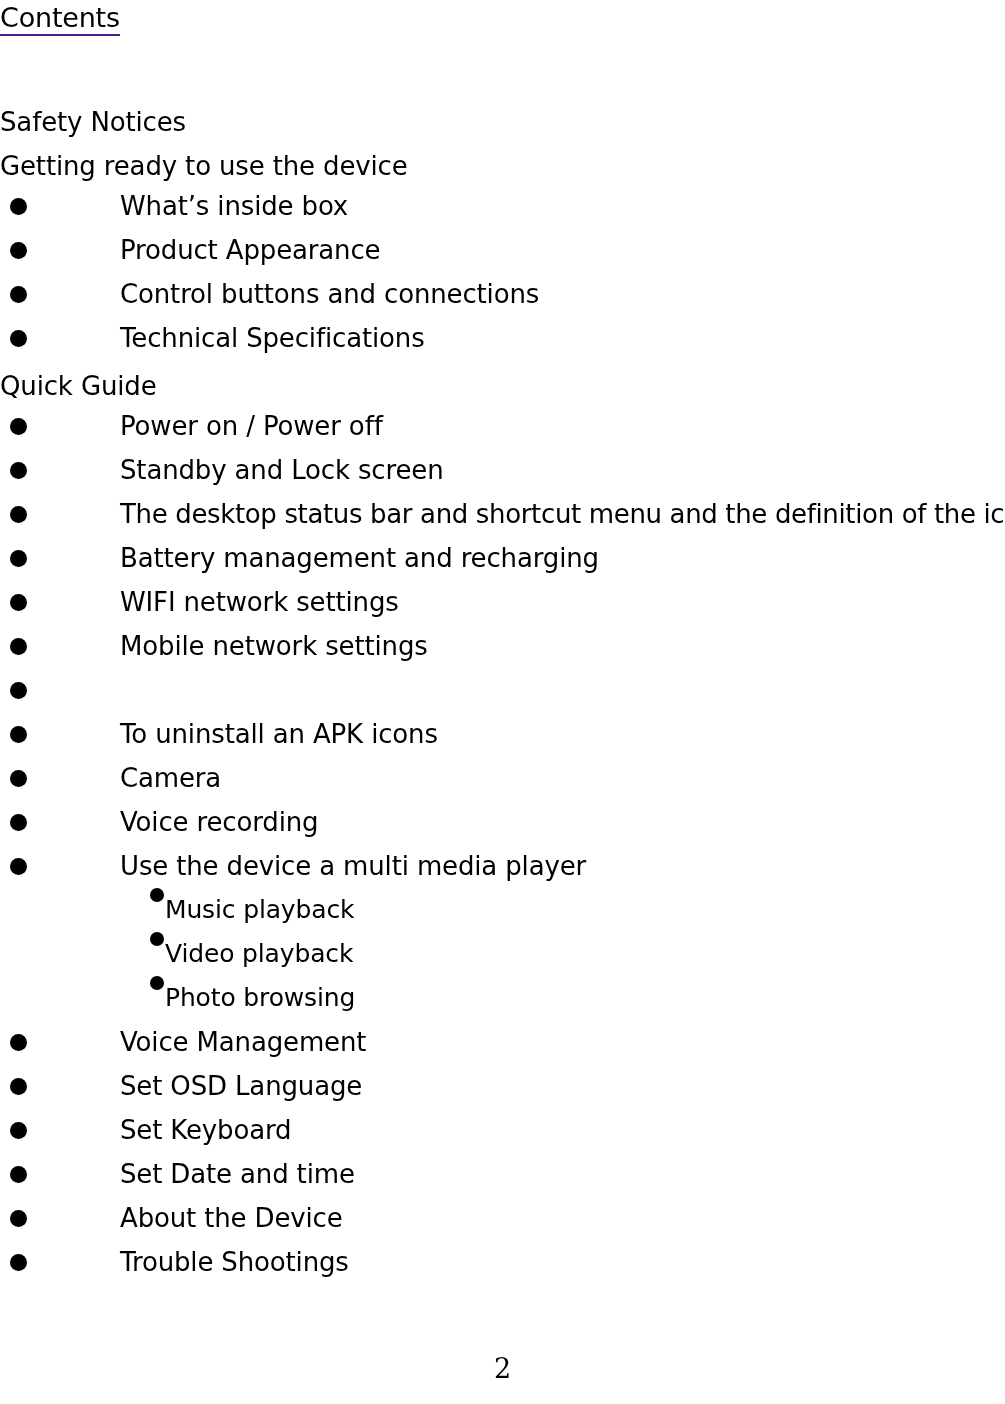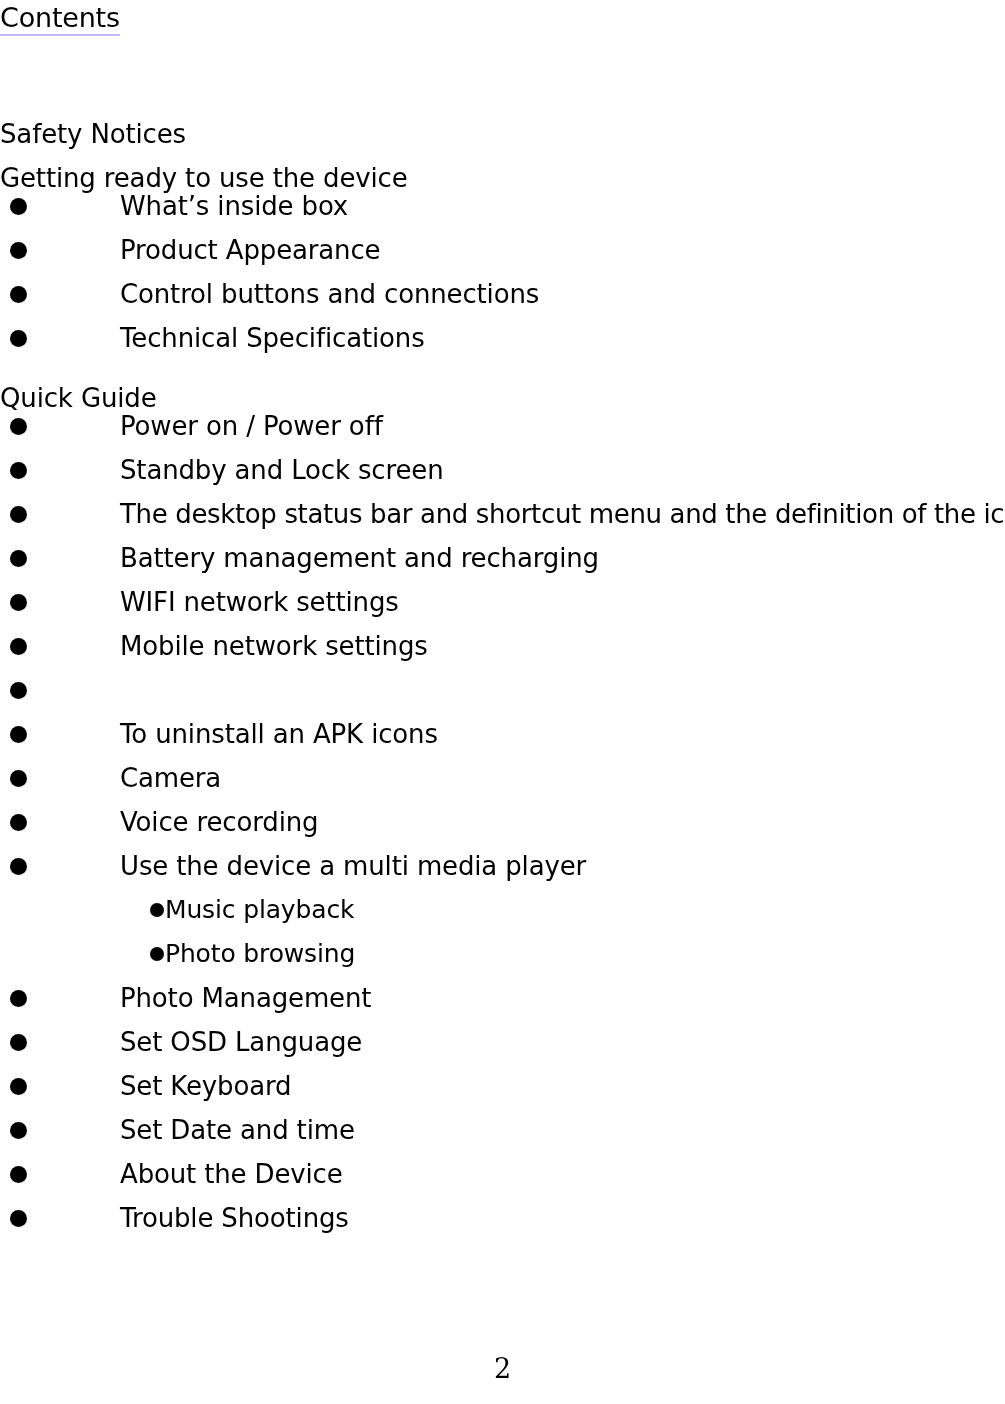--- a/index.html
+++ b/index.html
@@ -27,21 +27,21 @@
   .doc-heading {
     position: absolute;
     left: 0px;
     top: -4px;
     font-size: 27px;
     line-height: 44px;
     letter-spacing: -0.2px;
     white-space: nowrap;
   }
   .doc-heading .underlined {
-    border-bottom: 2px solid #c4b5fd;
+    border-bottom: 2px solid #4c1d95;
     padding-bottom: 1px;
   }
 
   
   .toc {
     position: absolute;
     left: 0px;
     top: 96px;
     width: 1005px;
   }
@@ -52,21 +52,21 @@
     line-height: 44px;
     white-space: nowrap;
     font-size: 26px;
     letter-spacing: -0.15px;
   }
 
   
   .line.section .txt {
     position: absolute;
     left: 0px;
-    top: 16px;
+    top: 4px;
   }
 
   
   .line.item .bullet {
     position: absolute;
     left: 10px;
     top: 50%;
     width: 17px;
     height: 17px;
     margin-top: -8px;
@@ -79,21 +79,21 @@
     top: 0;
     margin-left: 25px;
   }
 
   
   .line.subitem .subtxt {
     position: absolute;
     left: 150px;
     top: 0;
     display: flex;
-    align-items: center;
+    align-items: flex-start;
   }
   .line.subitem .bullet-sm {
     width: 14px;
     height: 14px;
     border-radius: 50%;
     background: #000;
     flex: 0 0 auto;
     margin-right: 1px;
   }
   .line.subitem .txt {
@@ -197,26 +197,32 @@
       </div>
       <div class="line subitem">
         <span class="subtxt">
           <span class="bullet-sm"></span>
           <span class="txt">Music playback</span>
         </span>
       </div>
       <div class="line subitem">
         <span class="subtxt">
           <span class="bullet-sm"></span>
+          <span class="txt">Video playback</span>
+        </span>
+      </div>
+      <div class="line subitem">
+        <span class="subtxt">
+          <span class="bullet-sm"></span>
           <span class="txt">Photo browsing</span>
         </span>
       </div>
       <div class="line item">
         <span class="bullet"></span>
-        <span class="txt">Photo Management</span>
+        <span class="txt">Voice Management</span>
       </div>
       <div class="line item">
         <span class="bullet"></span>
         <span class="txt">Set OSD Language</span>
       </div>
       <div class="line item">
         <span class="bullet"></span>
         <span class="txt">Set Keyboard</span>
       </div>
       <div class="line item">

